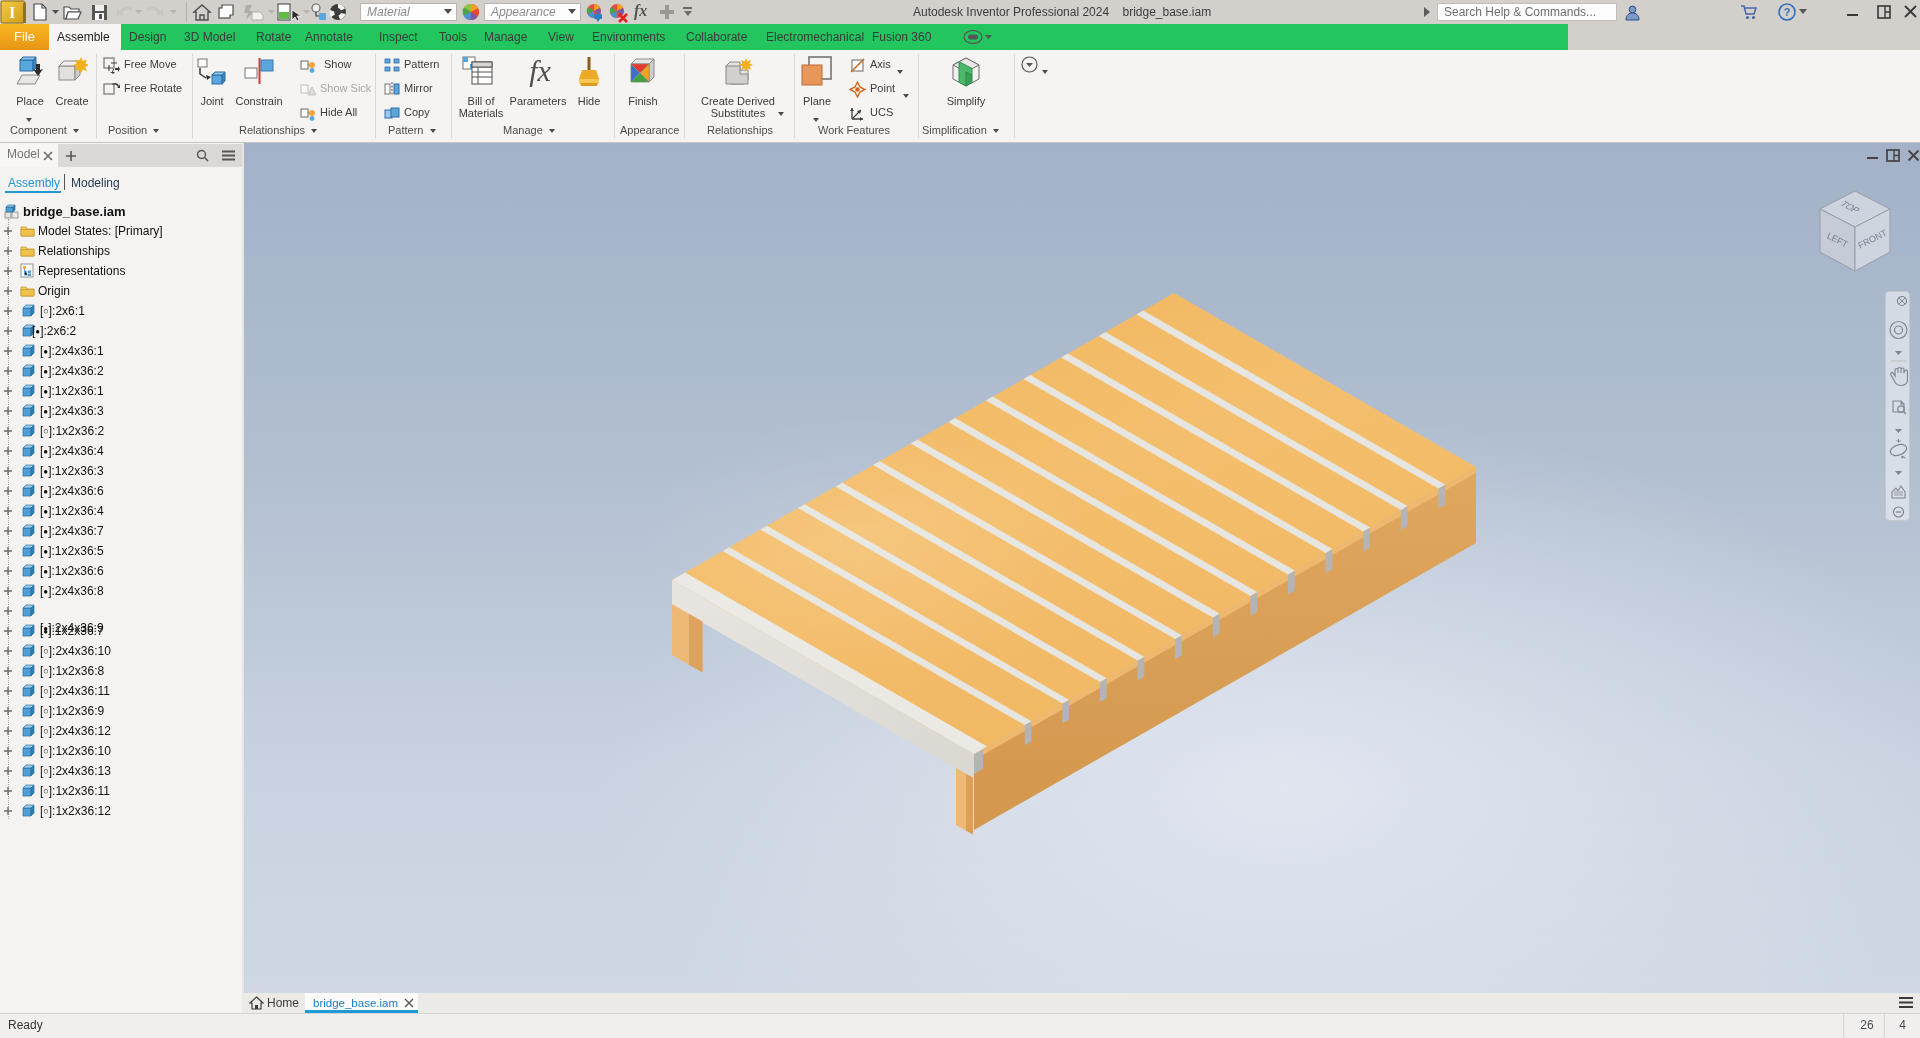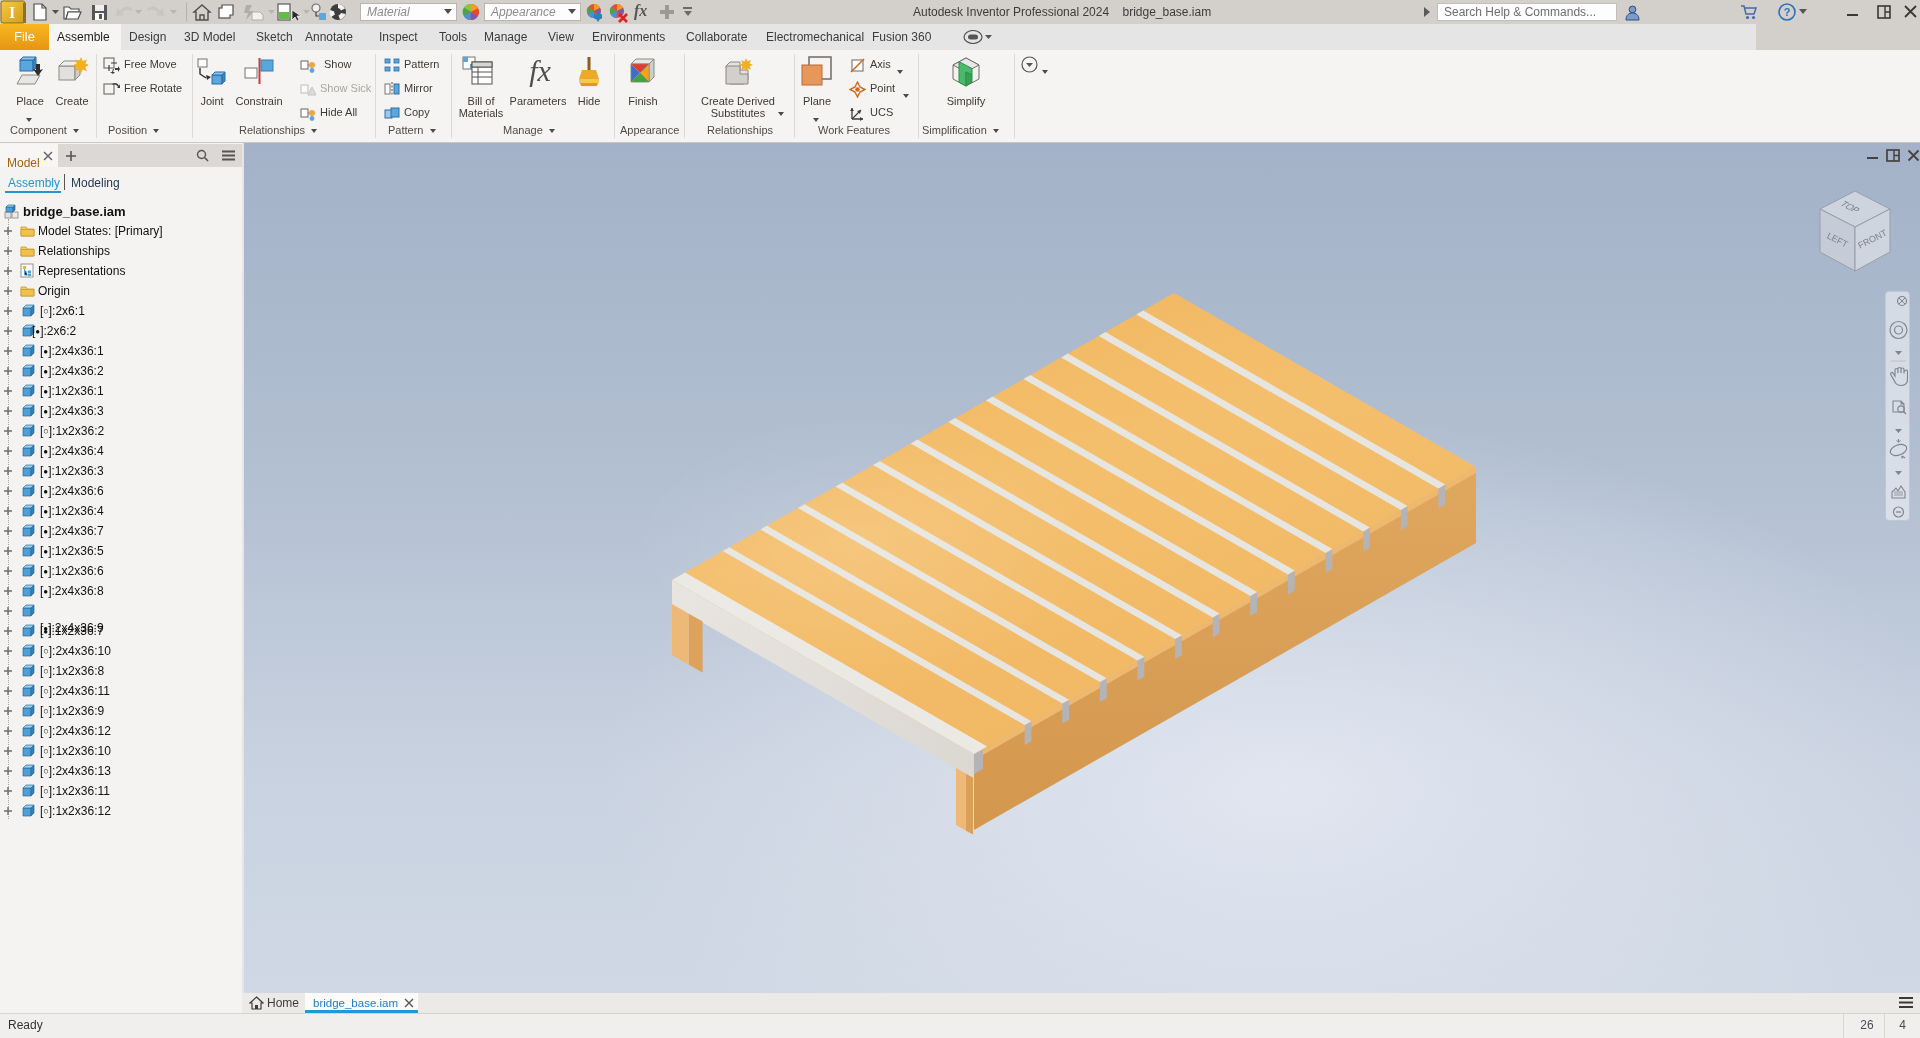--- a/index.html
+++ b/index.html
@@ -1,18 +1,18 @@
 <!DOCTYPE html>
 <html><head><meta charset="utf-8">
 <style>
 *{margin:0;padding:0;box-sizing:border-box}
 html,body{width:1920px;height:1038px;overflow:hidden;font-family:"Liberation Sans",sans-serif;background:#d3d0cc}
 .abs{position:absolute}
 #topbar{position:absolute;left:0;top:0;width:1920px;height:24px;background:#d3d0cc}
-#tabrow{position:absolute;left:0;top:24px;width:1756px;height:26px;background:#e5e5e5}
+#tabrow{position:absolute;left:0;top:24px;width:1568px;height:26px;background:#22c55e}
 .rtab{position:absolute;top:0;height:26px;line-height:26px;font-size:12px;color:#3b3b3b}
 #ribbon{position:absolute;left:0;top:50px;width:1920px;height:93px;background:#f6f4f2;border-bottom:1px solid #c9c6c2}
 .glabel{position:absolute;top:74px;font-size:11px;color:#4e4a47;white-space:nowrap}
 .gsep{position:absolute;top:4px;width:1px;height:84px;background:#dcd9d6}
 .blabel{position:absolute;font-size:11px;color:#3e3a36;text-align:center;line-height:12px;white-space:nowrap}
 .slabel{position:absolute;font-size:11px;color:#3e3a36;white-space:nowrap;line-height:16px}
 .caret{display:inline-block;width:0;height:0;border-left:3.5px solid transparent;border-right:3.5px solid transparent;border-top:4px solid #4e4a47;vertical-align:middle;margin-left:3px}
 #browser{position:absolute;left:0;top:143px;width:242px;height:870px;background:#f4f3f1}
 #bhead{position:absolute;left:0;top:1px;width:242px;height:23px;background:#dbd8d5}
 .trow{position:absolute;left:0;width:242px;height:20px;font-size:12px;color:#111;white-space:nowrap}
@@ -148,21 +148,21 @@
 <svg class="abs" style="left:1903px;top:4px" width="15" height="15">
       <path d="M2 2 L13 13 M13 2 L2 13" stroke="#3a3835" stroke-width="1.8"></path>
     </svg>
 </div>
 <div id="tabrow">
 <div class="abs" style="left:0;top:0;width:49px;height:26px;background:linear-gradient(#f7b81e,#e89416);color:#fff;font-size:13px;text-align:center;line-height:26px">File</div>
 <div class="abs" style="left:49px;top:0;width:72px;height:26px;background:#f7f5f4"></div>
 <div class="rtab" style="left:57px;color:#1c1c1c">Assemble</div>
 <div class="rtab" style="left:129px">Design</div>
 <div class="rtab" style="left:184px">3D Model</div>
-<div class="rtab" style="left:256px">Sketch</div>
+<div class="rtab" style="left:256px">Rotate</div>
 <div class="rtab" style="left:305px">Annotate</div>
 <div class="rtab" style="left:379px">Inspect</div>
 <div class="rtab" style="left:439px">Tools</div>
 <div class="rtab" style="left:484px">Manage</div>
 <div class="rtab" style="left:548px">View</div>
 <div class="rtab" style="left:592px">Environments</div>
 <div class="rtab" style="left:686px">Collaborate</div>
 <div class="rtab" style="left:766px">Electromechanical</div>
 <div class="rtab" style="left:872px">Fusion 360</div>
 <svg class="abs" style="left:963px;top:6px" width="30" height="14">
@@ -371,21 +371,21 @@
 
 <svg class="abs" style="left:1021px;top:6px" width="17" height="17">
       <circle cx="8.5" cy="8.5" r="7.5" fill="none" stroke="#555" stroke-width="1.2"></circle>
       <path d="M5 7 l7 0 -3.5 4z" fill="#555"></path>
     </svg>
 <div class="abs" style="left:1042px;top:12px"><span class="caret" style="margin:0"></span></div>
 </div>
 <div id="browser">
 <div id="bhead"></div>
 <div class="abs" style="left:0;top:1px;width:58px;height:23px;background:#f7f6f5"></div>
-<div class="abs" style="left:7px;top:13px;font-size:12px;color:#a16207">Model</div>
+<div class="abs" style="left:7px;top:4px;font-size:12px;color:#737373">Model</div>
 <svg class="abs" style="left:43px;top:8px" width="10" height="10">
       <path d="M1 1 L9 9 M9 1 L1 9" stroke="#666" stroke-width="1.5"></path>
     </svg>
 <svg class="abs" style="left:65px;top:7px" width="12" height="12">
       <path d="M6 1 V11 M1 6 H11" stroke="#555" stroke-width="1.6"></path>
     </svg>
 <svg class="abs" style="left:196px;top:6px" width="13" height="13">
       <circle cx="5.5" cy="5.5" r="4" fill="none" stroke="#555" stroke-width="1.4"></circle>
       <path d="M8.5 8.5 L12 12" stroke="#555" stroke-width="1.6"></path>
     </svg>

